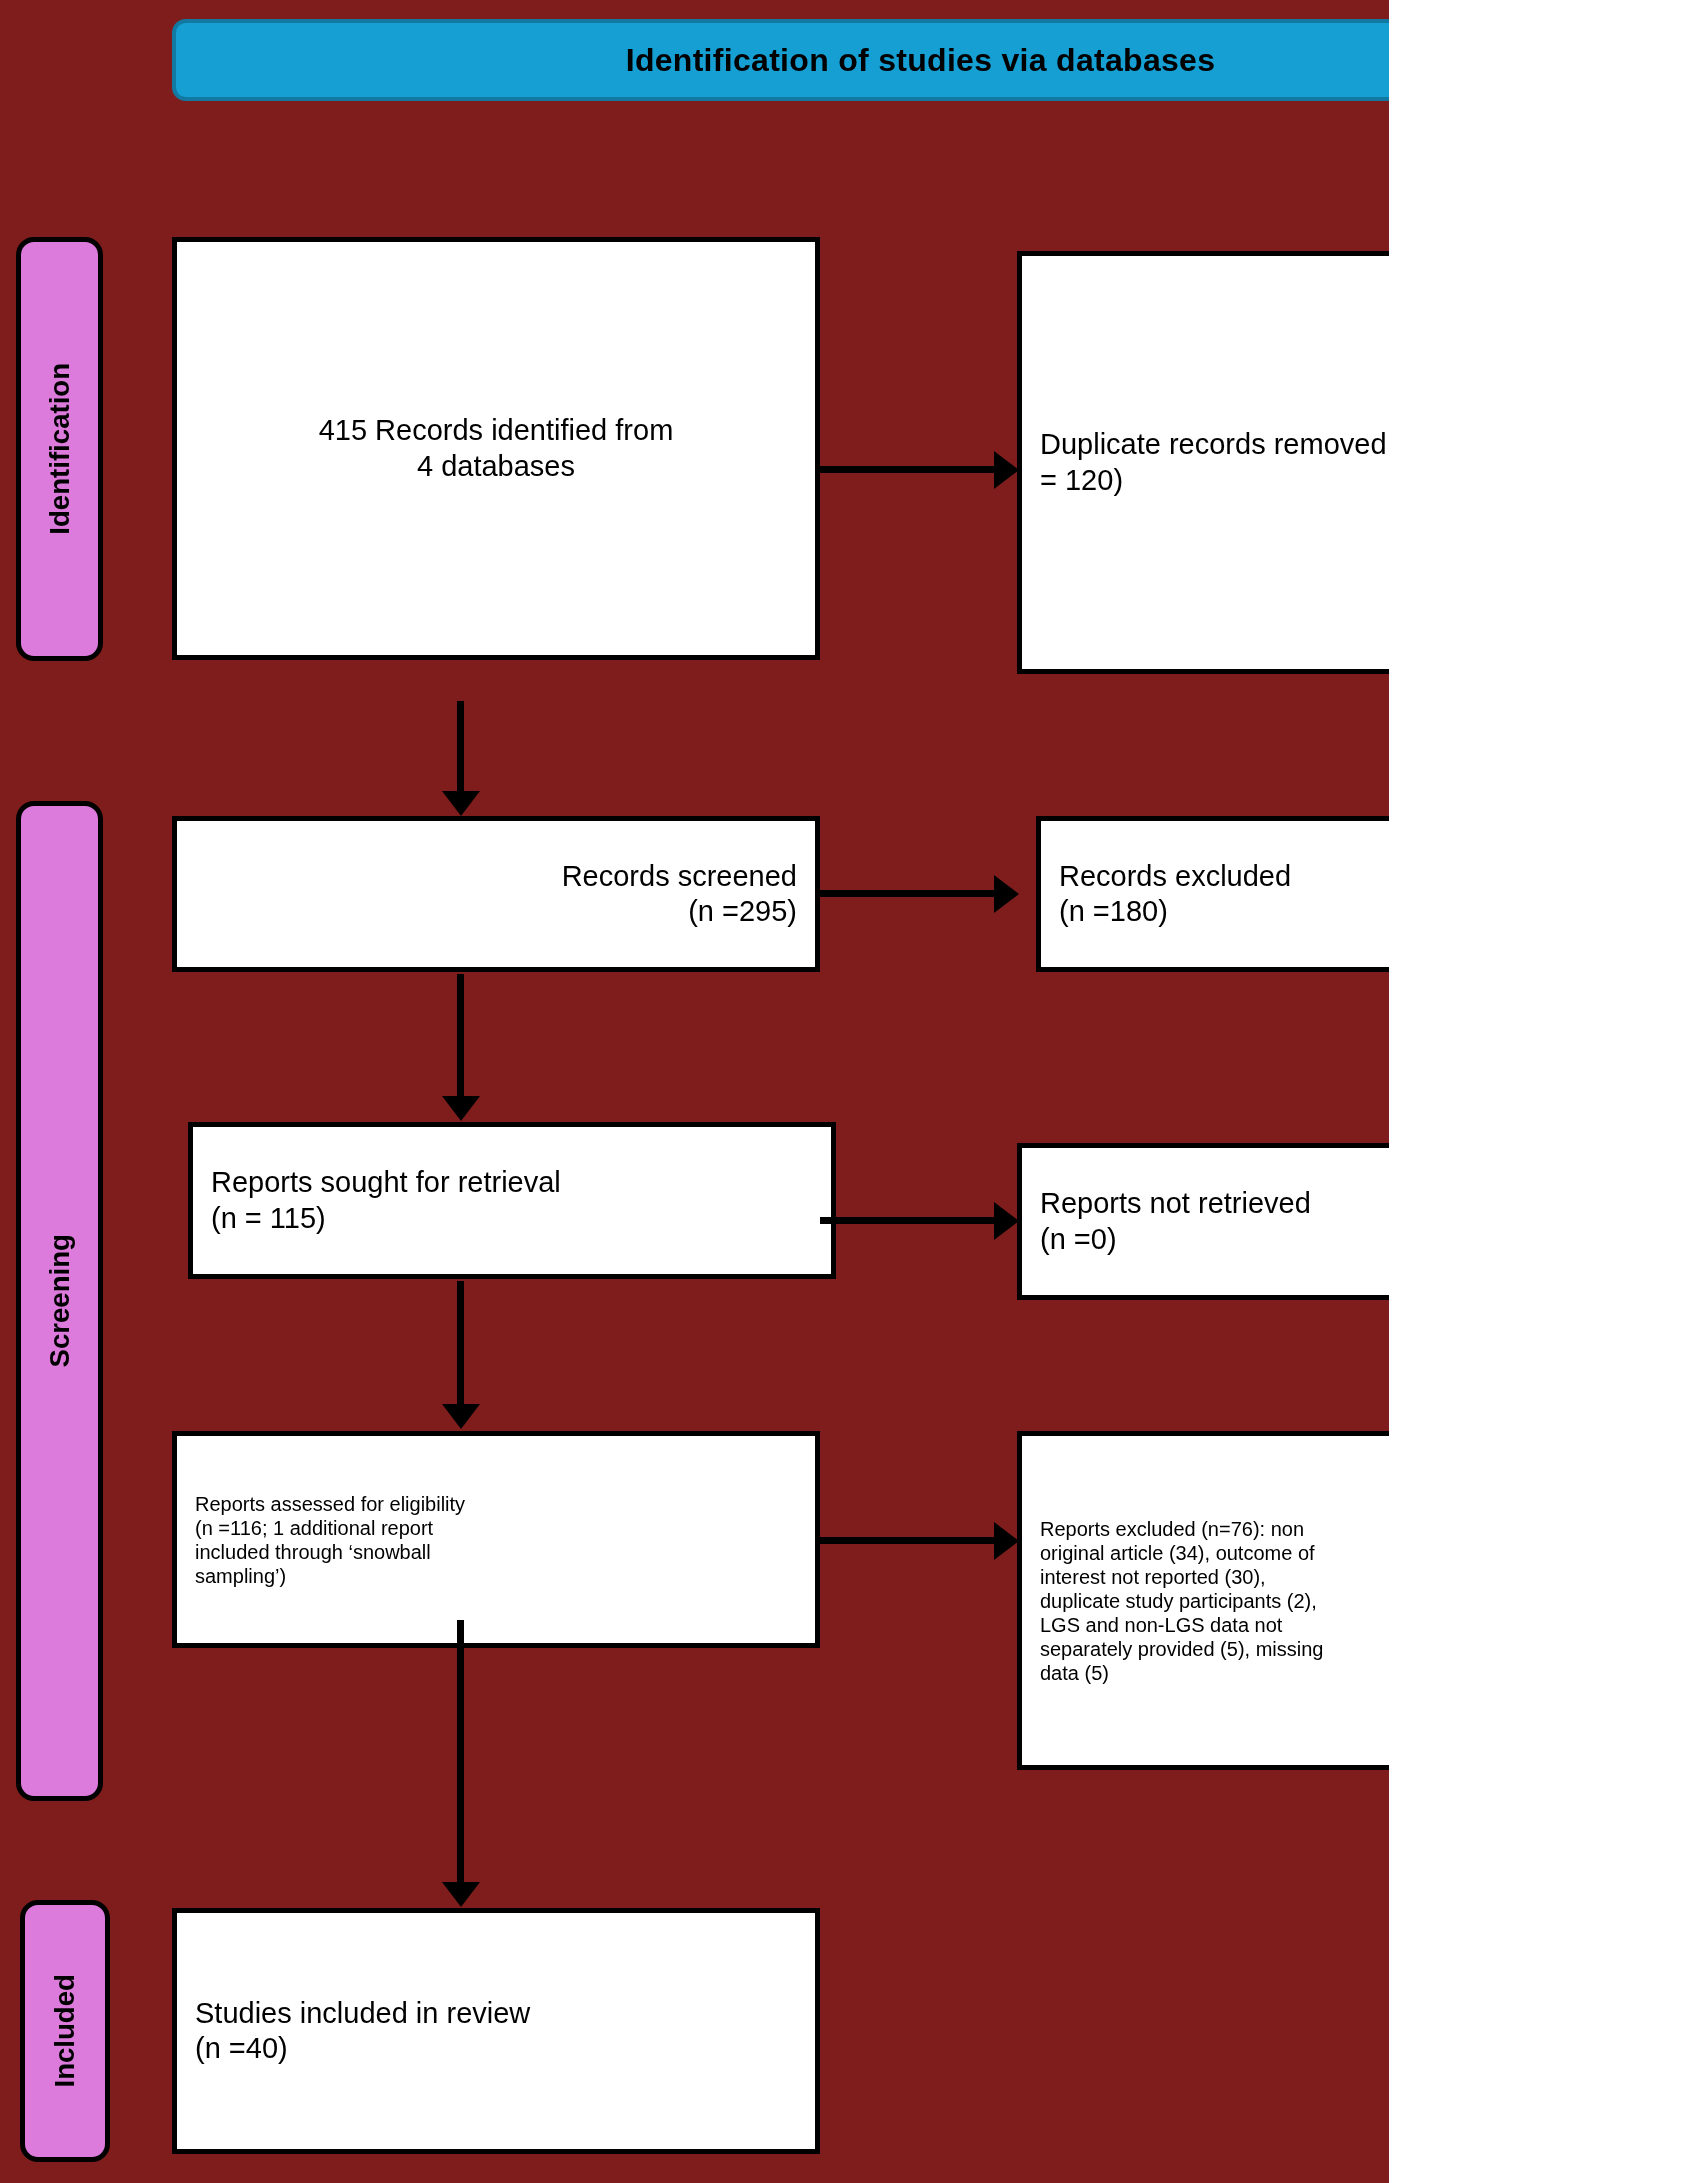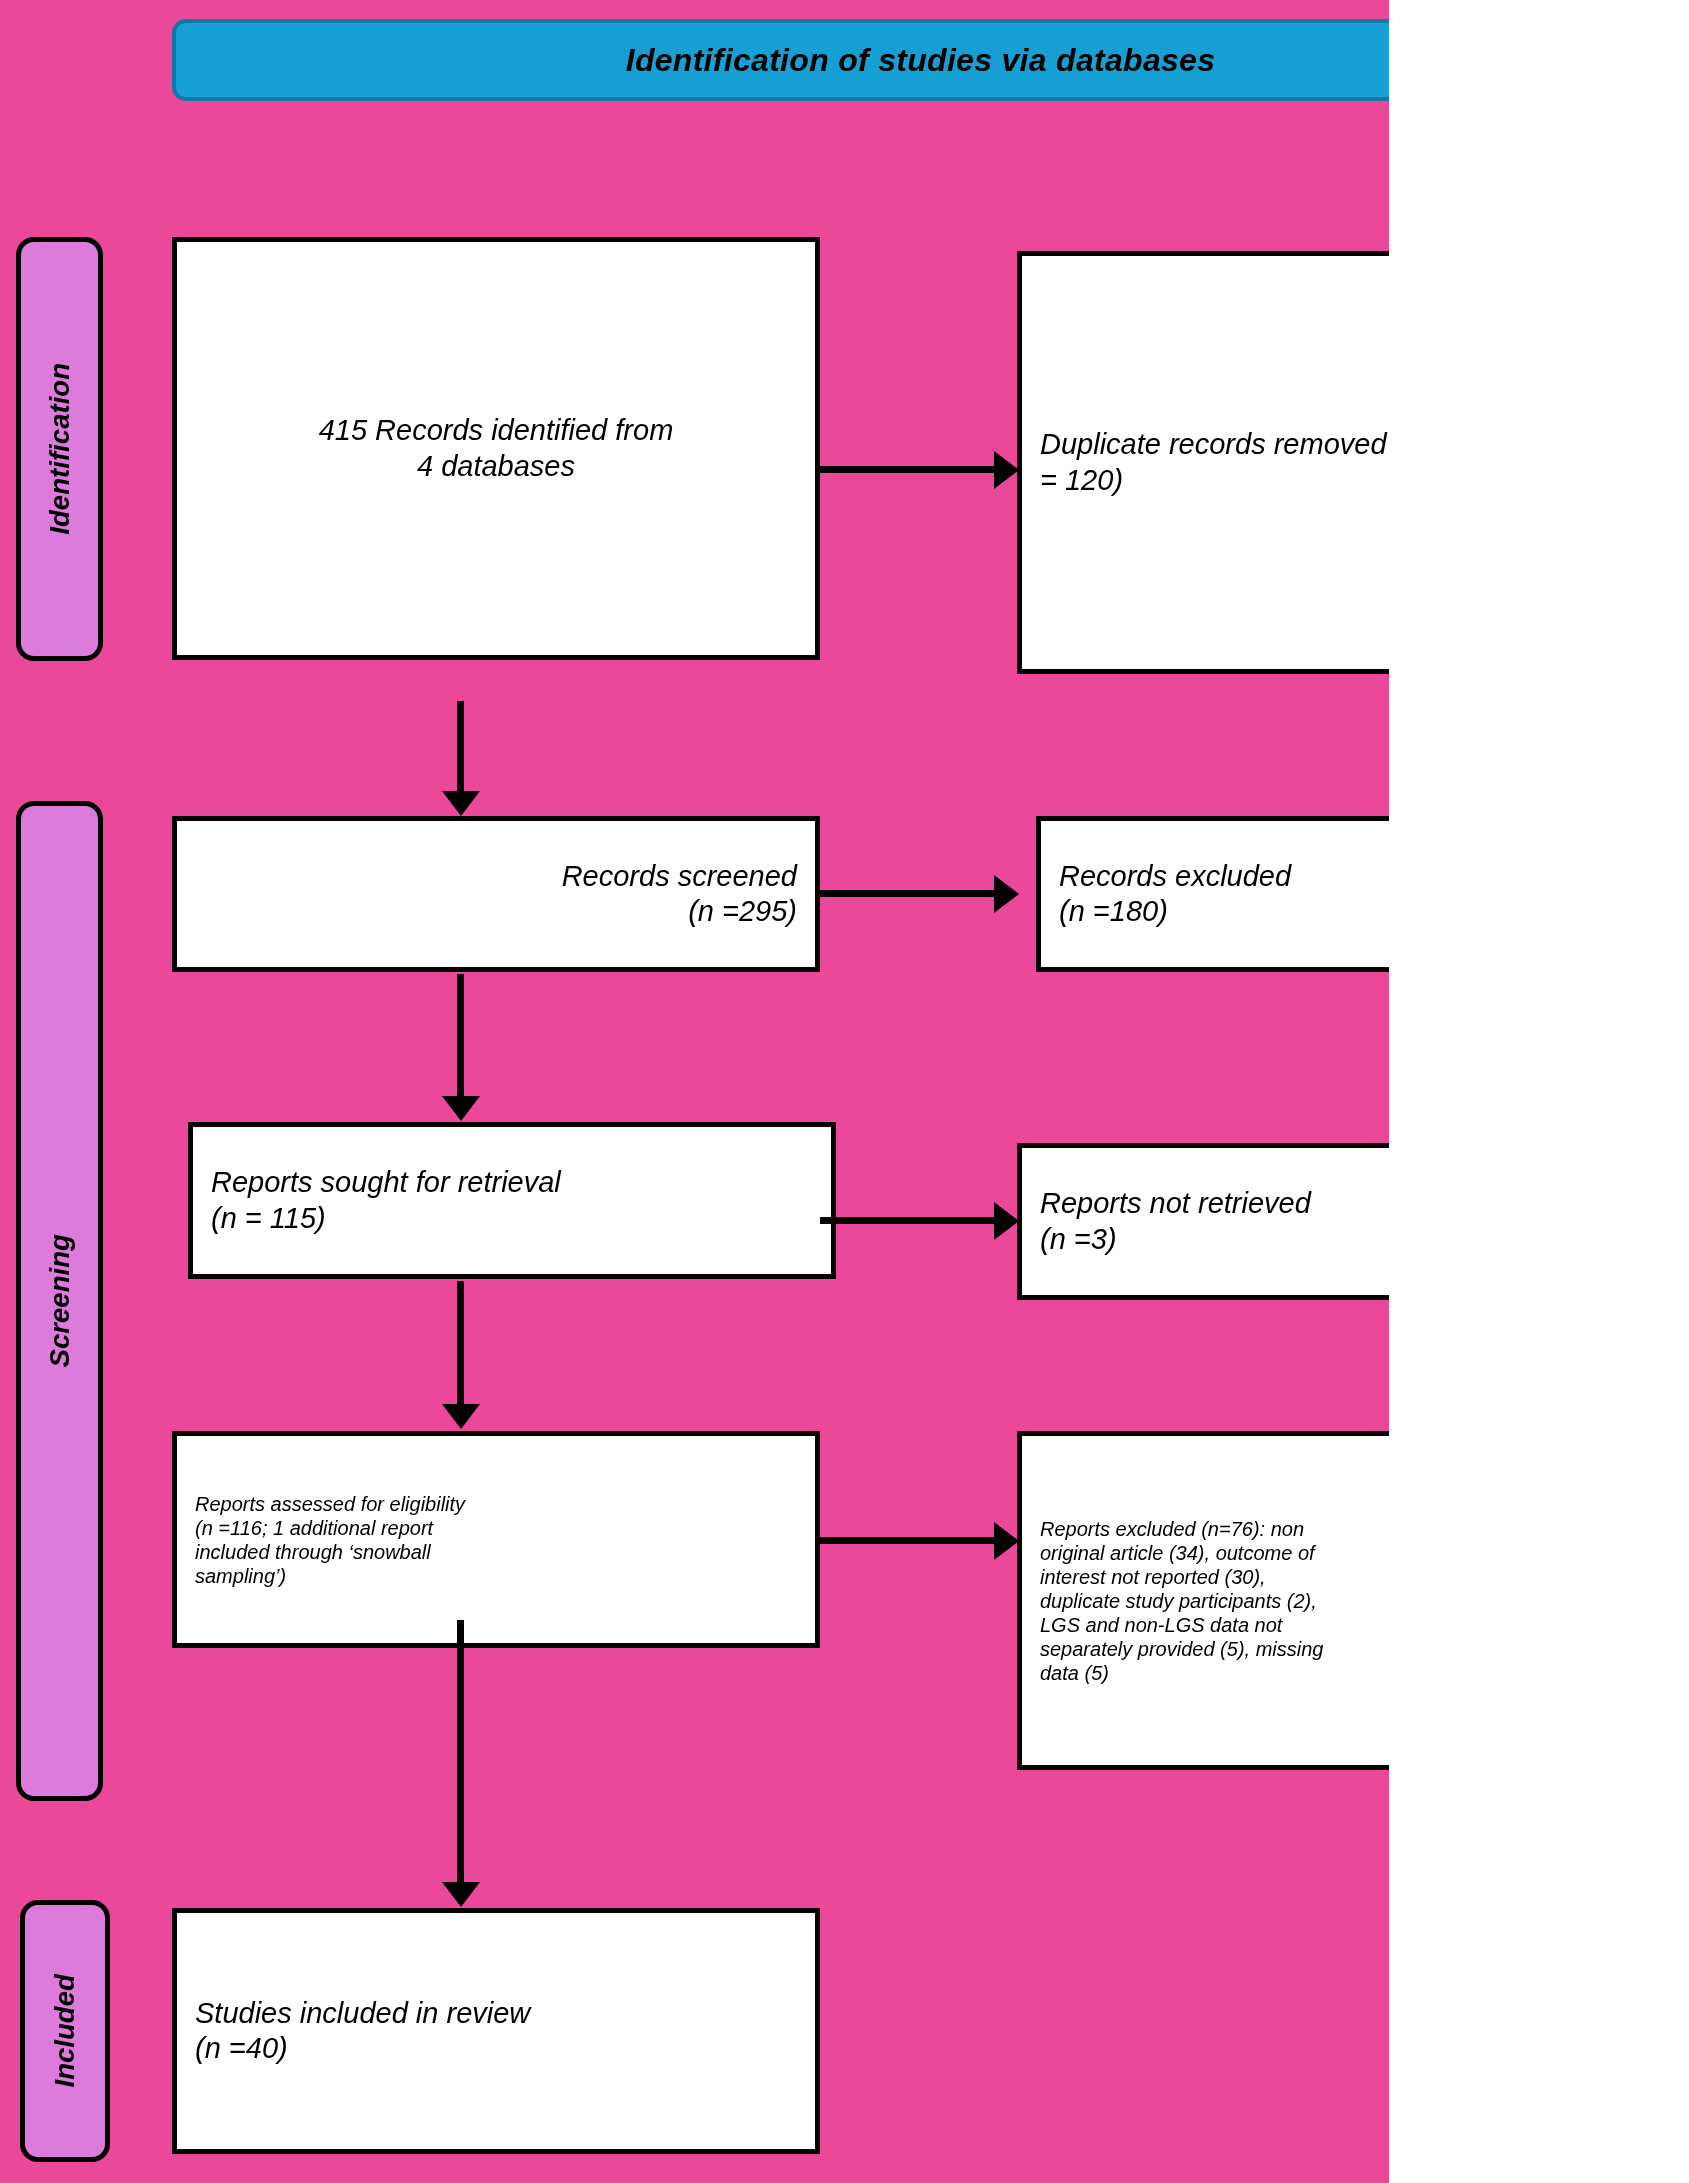--- a/index.html
+++ b/index.html
@@ -8,23 +8,22 @@
     padding: 0;
     background: #ffffff;
   }
   body {
     font-family: "Liberation Sans", sans-serif;
   }
   #stage {
     position: relative;
     width: 1389px;
     height: 2183px;
-    background: #ec4899;
+    background: #7f1d1d;
     overflow: hidden;
-    font-style: italic;
   }
 
   
   .banner {
     position: absolute;
     left: 172px;
     top: 18.5px;
     width: 1497px;
     height: 82px;
     background: #159fd3;
@@ -186,21 +185,21 @@
   </div>
   <div class="h-arrow" id="arrow-h-2"></div>
   <div class="v-arrow" id="arrow-v-2"></div>
 
   <div class="flow-box" id="box-sought">
     <div class="flow-box-text">Reports sought for retrieval
 (n = 115)</div>
   </div>
   <div class="flow-box" id="box-notretrieved">
     <div class="flow-box-text">Reports not retrieved
-(n =3)</div>
+(n =0)</div>
   </div>
   <div class="h-arrow" id="arrow-h-3"></div>
   <div class="v-arrow" id="arrow-v-3"></div>
 
   <div class="flow-box" id="box-assessed">
     <div class="flow-box-text">Reports assessed for eligibility
 (n =116; 1 additional report
 included through ‘snowball
 sampling’)</div>
   </div>

